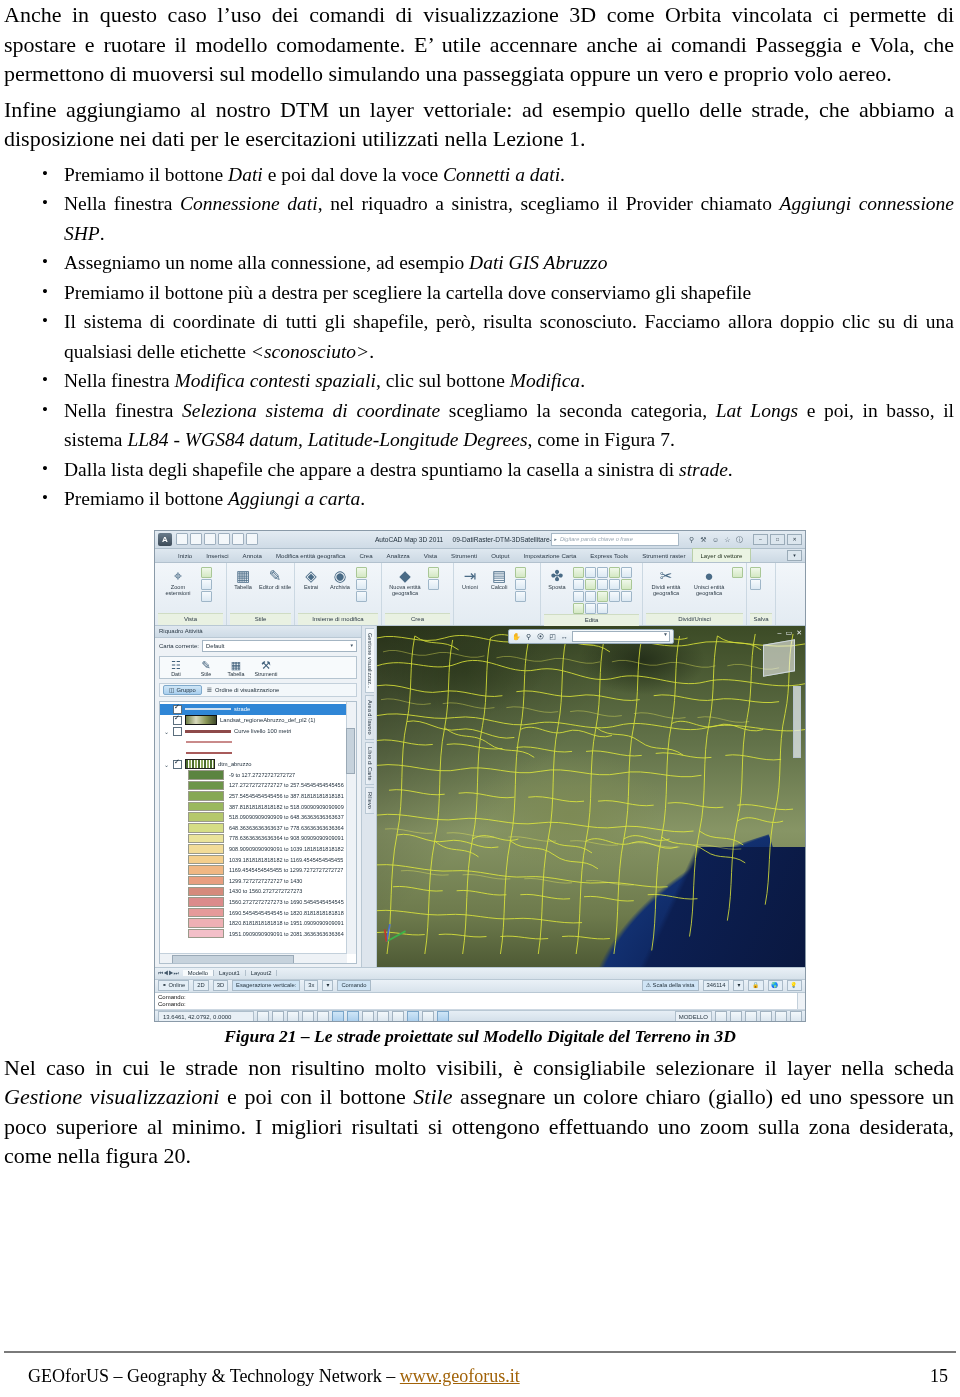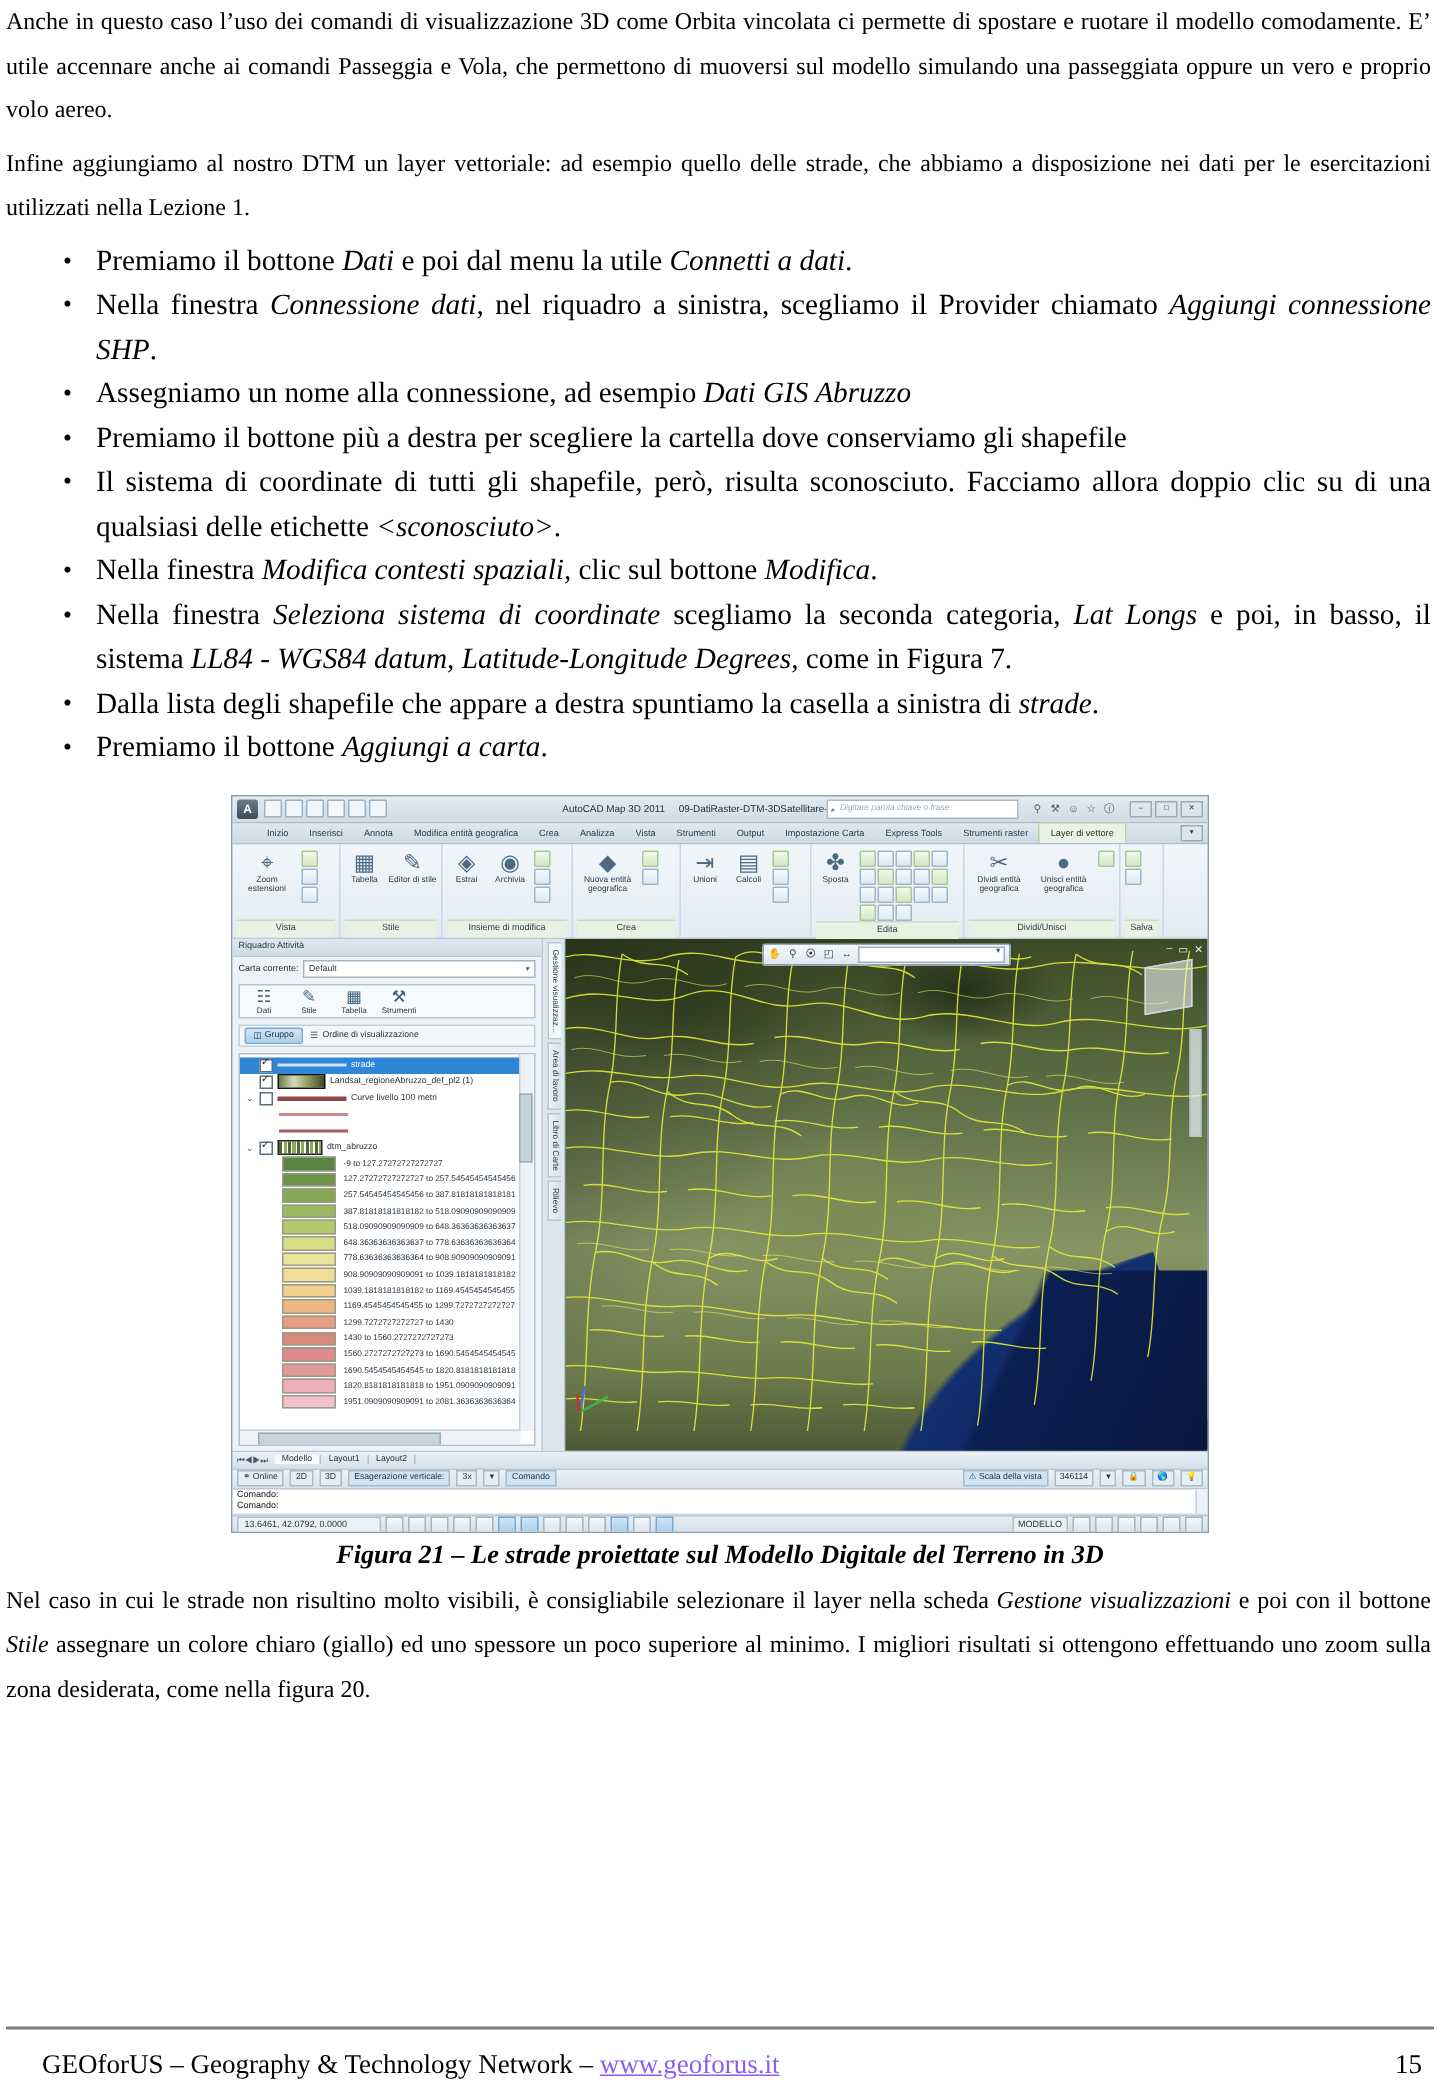--- a/index.html
+++ b/index.html
@@ -8,21 +8,21 @@
     font-family:"Liberation Serif", serif;
     color:#000;
     overflow:hidden;
     position:relative;
   }
   .page{
     width:960px;height:1397px;position:relative;
     padding:0;box-sizing:border-box;
   }
   .body-text{
-    font-size:16px;line-height:29.5px;
+    font-size:22px;line-height:29.5px;
     text-align:justify;
     margin:0 6px 0 4px;
   }
   .para{ margin-bottom:6px; }
   .bullets{ margin:2px 0 0 0; padding:0; list-style:none; }
   .bullets li{
     position:relative;
     padding-left:64px;
     font-size:19.5px;
     line-height:29.5px;
@@ -55,21 +55,21 @@
     position:absolute;
     left:4px;right:4px;bottom:44px;
     border-top:2px solid #7a7a7a;
   }
   .footer{
     position:absolute;
     left:28px;right:12px;bottom:10px;
     display:flex;justify-content:space-between;align-items:baseline;
     font-size:18px;
   }
-  .footer a{ color:#8b5cf6; text-decoration:underline; }
+  .footer a{ color:#a16207; text-decoration:underline; }
 
   
   .acad{
     width:650px;height:490px;
     border:1px solid #8a9aa8;
     background:#e8eef4;
     position:relative;
     font-family:"Liberation Sans", sans-serif;
     font-size:6.2px;
     color:#23323f;
@@ -286,21 +286,21 @@
 </head>
 <body>
 
 <div class="page">
 
   <div class="body-text para" id="p-1"><span>Anche in questo caso l’uso dei comandi di visualizzazione 3D come Orbita vincolata ci permette di spostare e ruotare il modello comodamente. E’ utile accennare anche ai comandi Passeggia e Vola, che permettono di muoversi sul modello simulando una passeggiata oppure un vero e proprio volo aereo.</span></div>
 
   <div class="body-text para" id="p-2"><span>Infine aggiungiamo al nostro DTM un layer vettoriale: ad esempio quello delle strade, che abbiamo a disposizione nei dati per le esercitazioni utilizzati nella Lezione 1.</span></div>
 
   <ul class="bullets" id="bullet-list">
-      <li><span>Premiamo il bottone </span><i>Dati</i><span> e poi dal menu la utile </span><i>Connetti a dati</i><span>.</span></li>
+      <li><span>Premiamo il bottone </span><i>Dati</i><span> e poi dal dove la voce </span><i>Connetti a dati</i><span>.</span></li>
       <li><span>Nella finestra </span><i>Connessione dati</i><span>, nel riquadro a sinistra, scegliamo il Provider chiamato </span><i>Aggiungi connessione SHP</i><span>.</span></li>
       <li><span>Assegniamo un nome alla connessione, ad esempio </span><i>Dati GIS Abruzzo</i></li>
       <li><span>Premiamo il bottone più a destra per scegliere la cartella dove conserviamo gli shapefile</span></li>
       <li><span>Il sistema di coordinate di tutti gli shapefile, però, risulta sconosciuto. Facciamo allora doppio clic su di una qualsiasi delle etichette </span><i>&lt;sconosciuto&gt;</i><span>.</span></li>
       <li><span>Nella finestra </span><i>Modifica contesti spaziali</i><span>, clic sul bottone </span><i>Modifica</i><span>.</span></li>
       <li><span>Nella finestra </span><i>Seleziona sistema di coordinate</i><span> scegliamo la seconda categoria, </span><i>Lat Longs</i><span> e poi, in basso, il sistema </span><i>LL84 - WGS84 datum, Latitude-Longitude Degrees</i><span>, come in Figura 7.</span></li>
       <li><span>Dalla lista degli shapefile che appare a destra spuntiamo la casella a sinistra di </span><i>strade</i><span>.</span></li>
       <li><span>Premiamo il bottone </span><i>Aggiungi a carta</i><span>.</span></li>
     </ul>
 

